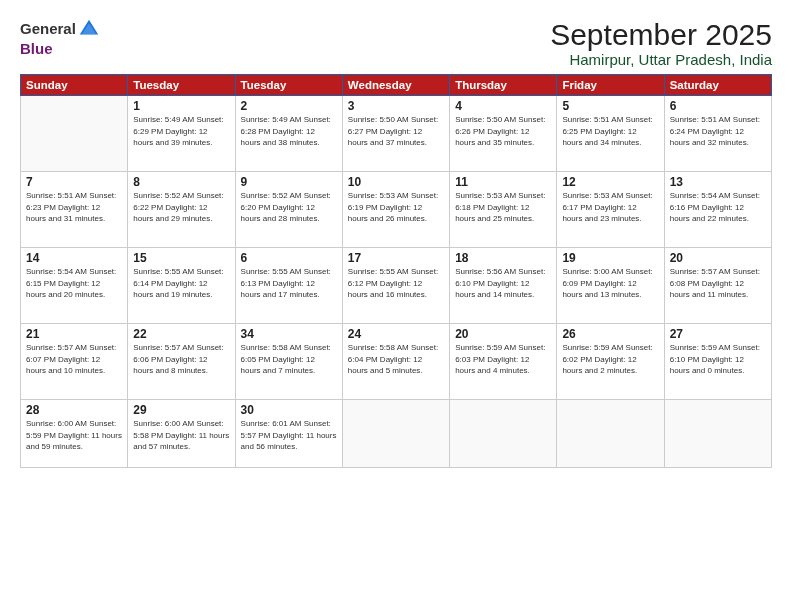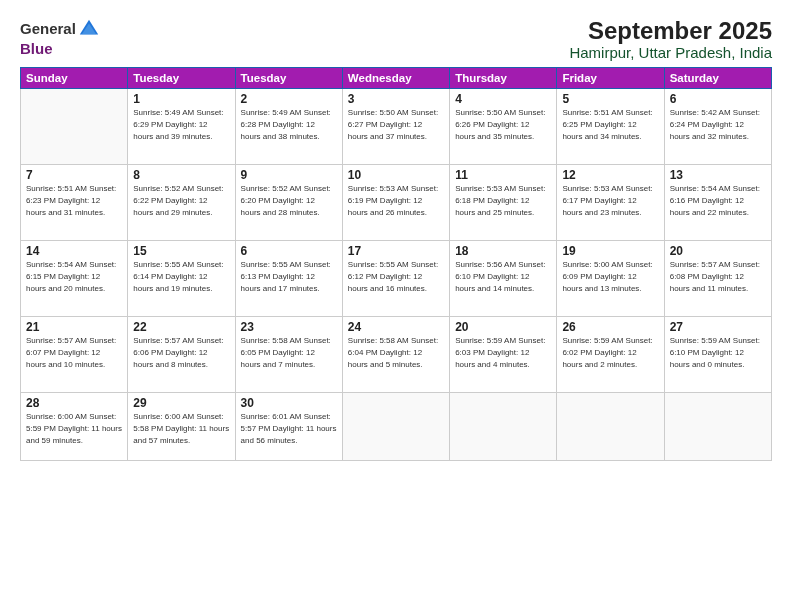--- a/index.html
+++ b/index.html
@@ -40,37 +40,37 @@
     }
     .logo-icon {
       width: 22px;
       height: 22px;
       margin-left: 2px;
     }
     .title-block {
       text-align: right;
     }
     .month-title {
-      font-size: 24px;
-      font-weight: bold;
+      font-size: 30px;
+      font-weight: normal;
       color: #222;
       line-height: 1.1;
       margin-left: 34px;
     }
     .location-title {
       font-size: 15px;
       color: #14532d;
     }
     table {
       width: 100%;
       border-collapse: collapse;
       table-layout: fixed;
     }
     thead tr th {
-      background: #a21caf;
+      background: #b91c1c;
       color: #fff;
       font-size: 11.5px;
       font-weight: bold;
       padding: 4px 5px;
       text-align: left;
       border: 1px solid #1a5fad;
     }
     tbody tr td {
       border: 1px solid #ccc;
       vertical-align: top;
@@ -166,21 +166,21 @@
           </td>
           <td>
             <span class="day-num">5</span>
             <div class="day-info">Sunrise: 5:51 AM
 Sunset: 6:25 PM
 Daylight: 12 hours
 and 34 minutes.</div>
           </td>
           <td>
             <span class="day-num">6</span>
-            <div class="day-info">Sunrise: 5:42 AM
+            <div class="day-info">Sunrise: 5:51 AM
 Sunset: 6:24 PM
 Daylight: 12 hours
 and 32 minutes.</div>
           </td>
         </tr>
         <tr>
           <td>
             <span class="day-num">7</span>
             <div class="day-info">Sunrise: 5:51 AM
 Sunset: 6:23 PM
@@ -290,21 +290,21 @@
 and 10 minutes.</div>
           </td>
           <td>
             <span class="day-num">22</span>
             <div class="day-info">Sunrise: 5:57 AM
 Sunset: 6:06 PM
 Daylight: 12 hours
 and 8 minutes.</div>
           </td>
           <td>
-            <span class="day-num">23</span>
+            <span class="day-num">34</span>
             <div class="day-info">Sunrise: 5:58 AM
 Sunset: 6:05 PM
 Daylight: 12 hours
 and 7 minutes.</div>
           </td>
           <td>
             <span class="day-num">24</span>
             <div class="day-info">Sunrise: 5:58 AM
 Sunset: 6:04 PM
 Daylight: 12 hours

